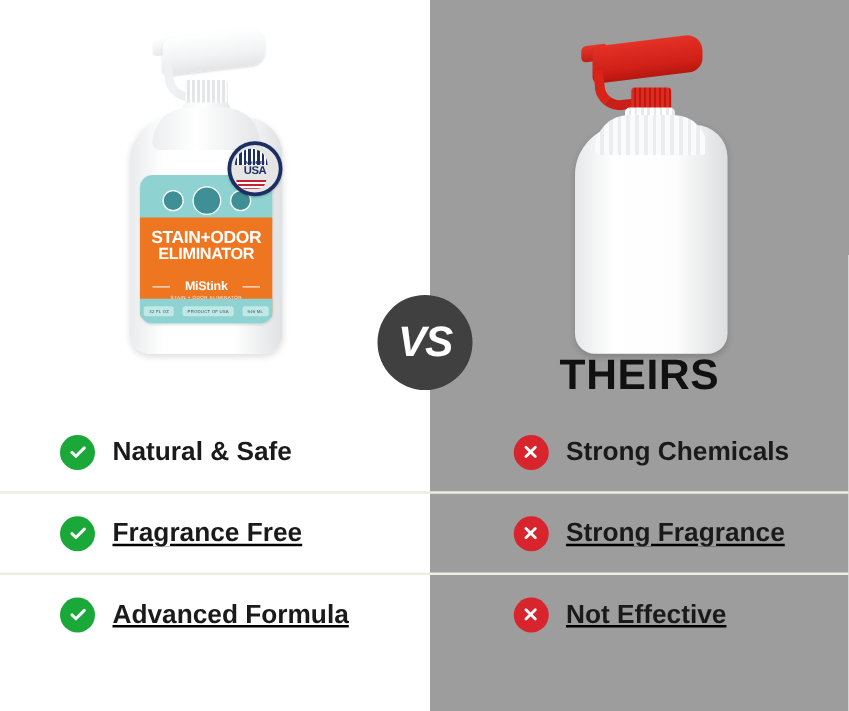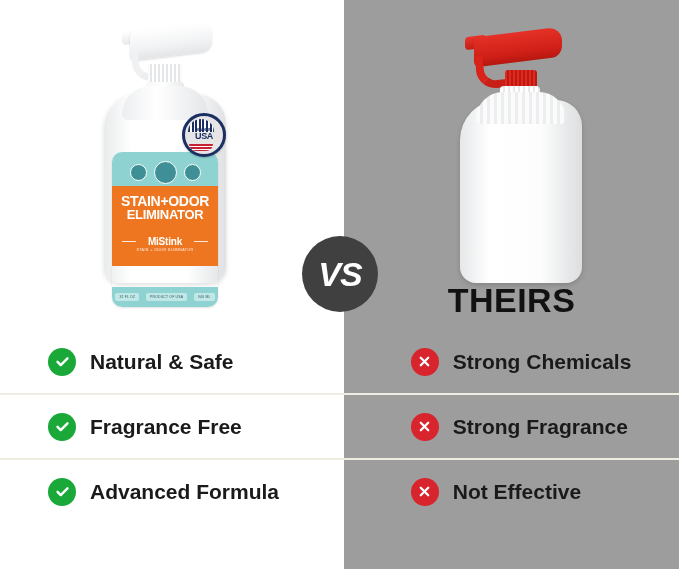--- a/index.html
+++ b/index.html
@@ -102,22 +102,22 @@
   .ours-shoulder {
     position: absolute;
     left: 18px; top: 68px;
     width: 86px; height: 34px;
     background: linear-gradient(90deg,#eceeef,#ffffff 40%,#e4e6e8);
     border-radius: 40px 40px 8px 8px;
   }
   
   .ours-label {
     position: absolute;
-    left: 8px; top: 134px;
-    width: 106px; height: 155px;
+    left: 8px; top: 122px;
+    width: 106px; height: 119px;
     border-radius: 10px;
     overflow: hidden;
     box-shadow: 0 1px 2px rgba(0,0,0,.12);
   }
   .lbl-teal-top {
     position: absolute; left: 0; top: 0;
     width: 100%; height: 40px;
     background: #8ed3d2;
   }
   .lbl-orange {
@@ -311,21 +311,21 @@
     left: 0; top: 330px;
     width: 679px;
     height: 239px;
   }
   .row {
     position: relative;
     height: 63px;
     display: flex;
     gap: 44px;
   }
-  .row + .row { border-top: 2px solid #efece2; }
+  .row + .row { border-top: 2px solid #efece2; text-decoration: underline; }
   .cell {
     display: flex;
     align-items: center;
     height: 100%;
     box-sizing: border-box;
   }
   .cell-left {
     width: 344px;
     padding-left: 48px;
     background: transparent;

